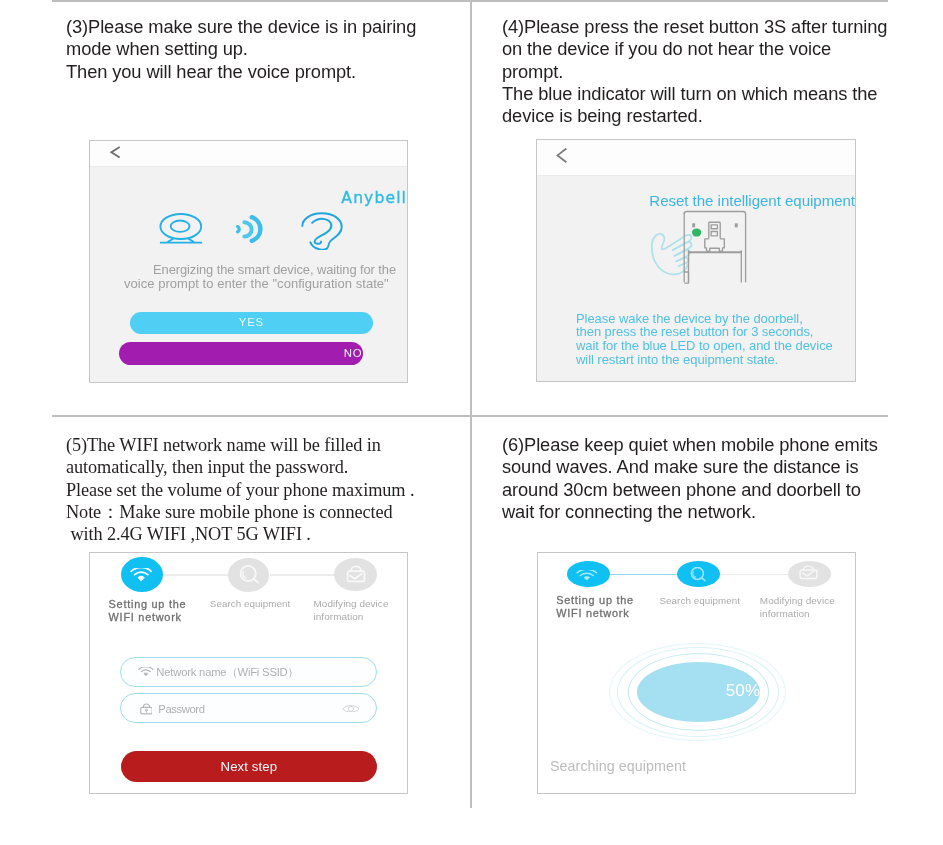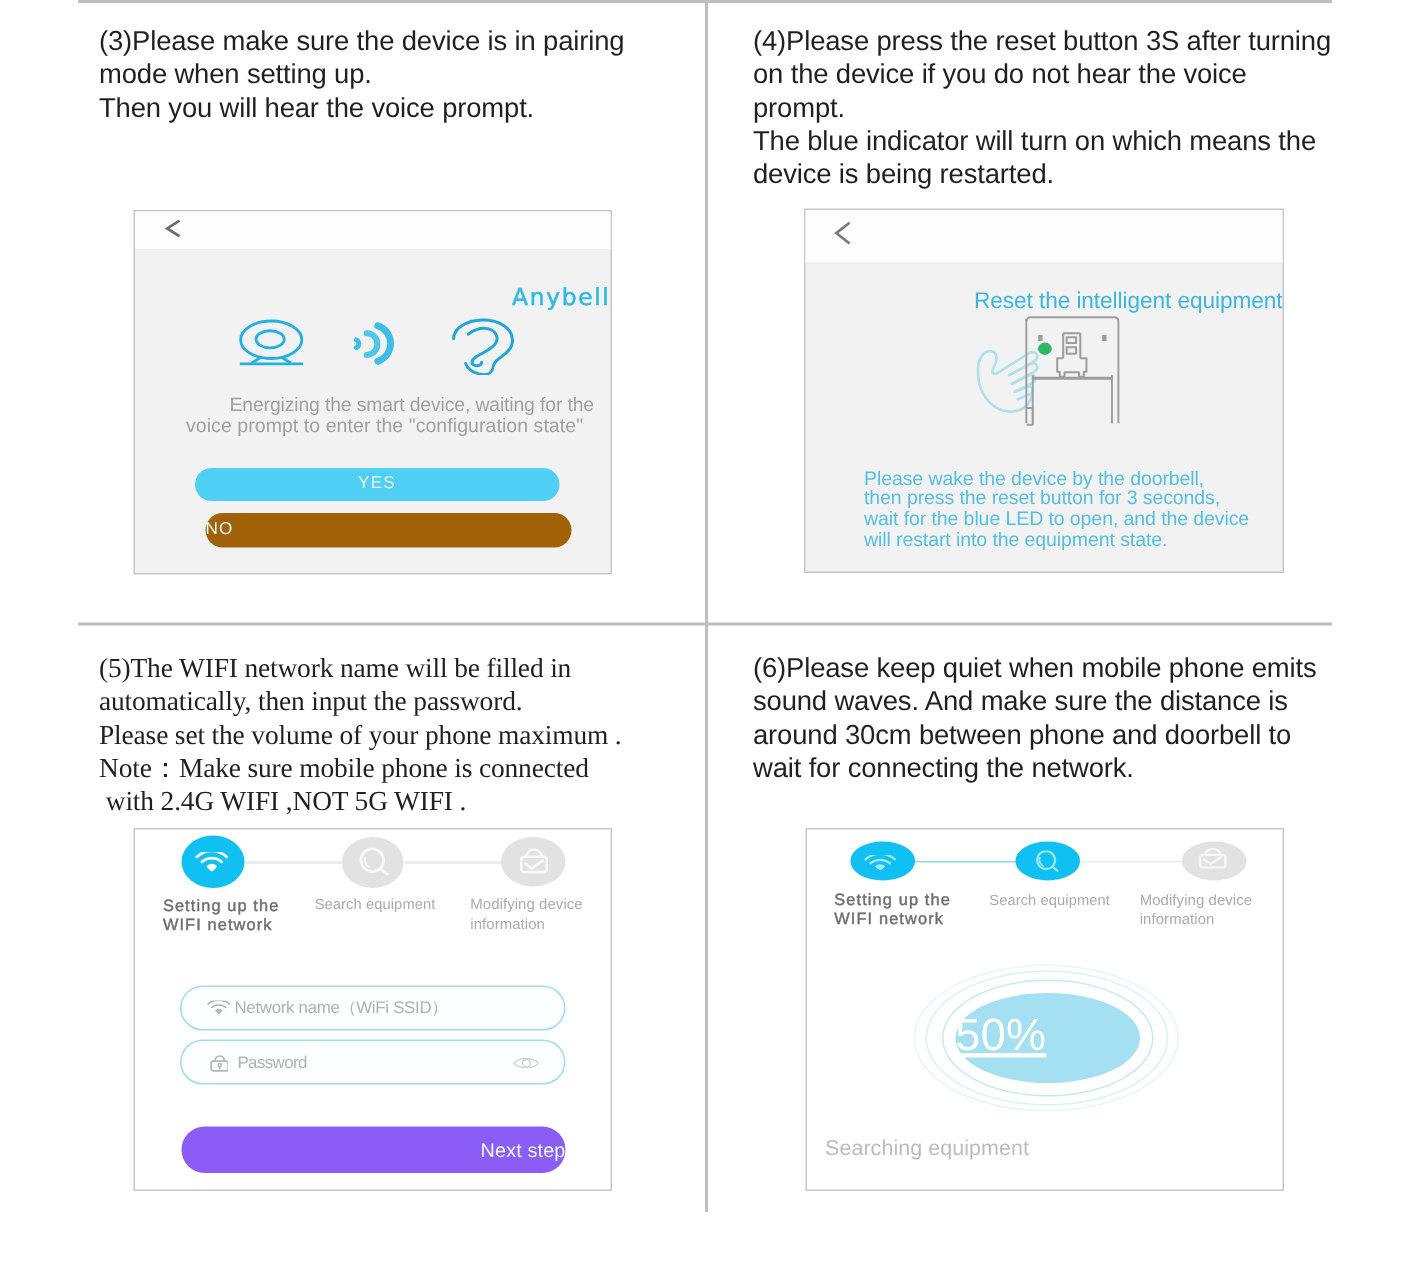--- a/index.html
+++ b/index.html
@@ -68,22 +68,22 @@
     </svg>
 
     <div style="position:absolute;left:0;right:11px;top:121.5px;text-align:right;
                 font-size:12.9px;color:#a0a0a0;letter-spacing:-0.08px;line-height:14px;">Energizing the smart device, waiting for the</div>
     <div style="position:absolute;left:34px;top:135.5px;text-align:left;white-space:nowrap;
                 font-size:13px;color:#a0a0a0;letter-spacing:0.04px;line-height:14px;">voice prompt to enter the "configuration state"</div>
 
     <div style="position:absolute;left:39.6px;top:171.4px;width:243.5px;height:21.5px;border-radius:11px;
                 background:#4fcff3;color:#e9f9ff;font-size:11.4px;text-align:center;line-height:21.5px;
                 letter-spacing:0.8px;">YES</div>
-    <div style="position:absolute;left:47px;top:201.2px;width:243.5px;height:22.5px;border-radius:11.5px;
-                background:#a16207;color:#e9f9ff;font-size:11.4px;text-align:left;line-height:22.5px;
+    <div style="position:absolute;left:29px;top:201.2px;width:243.5px;height:22.5px;border-radius:11.5px;
+                background:#a21caf;color:#e9f9ff;font-size:11.4px;text-align:right;line-height:22.5px;
                 letter-spacing:0.8px;">NO</div>
   </div>
 
   <div class="para" style="left:502px;top:16px;width:400px;">(4)Please press the reset button 3S after turning
 on the device if you do not hear the voice
 prompt.
 The blue indicator will turn on which means the
 device is being restarted.</div>
 
   <div class="card" style="left:537px;top:140px;width:318px;height:241px;">
@@ -208,22 +208,22 @@
     </svg>
     <div style="position:absolute;left:68.3px;top:148.8px;font-size:11.25px;line-height:15px;
                 color:#b0b0b0;letter-spacing:-0.4px;white-space:nowrap;">Password</div>
     <svg style="position:absolute;left:251.5px;top:151.7px;width:17.8px;height:7.6px;" viewBox="0 0 17.8 7.6">
       <path d="M0.7 3.8 C3.5 0.8 6.3 0.7 8.9 0.7 C11.5 0.7 14.3 0.8 17.1 3.8
                C14.3 6.8 11.5 6.9 8.9 6.9 C6.3 6.9 3.5 6.8 0.7 3.8 Z" fill="none" stroke="#d2d2d2" stroke-width="0.95"></path>
       <ellipse cx="8.9" cy="3.8" rx="2.6" ry="2.5" fill="none" stroke="#d2d2d2" stroke-width="0.95"></ellipse>
     </svg>
 
     <div style="position:absolute;left:30.7px;top:197.7px;width:256.3px;height:31.1px;
-                border-radius:15.6px;background:#8b5cf6;color:#e6faff;font-size:13.2px;
-                text-align:right;line-height:31.1px;letter-spacing:0.1px;">Next step</div>
+                border-radius:15.6px;background:#b91c1c;color:#e6faff;font-size:13.2px;
+                text-align:center;line-height:31.1px;letter-spacing:0.1px;">Next step</div>
   </div>
 
   <div class="para" style="left:502px;top:434px;width:400px;">(6)Please keep quiet when mobile phone emits
 sound waves. And make sure the distance is
 around 30cm between phone and doorbell to
 wait for connecting the network.</div>
 
   <div class="card" style="left:538px;top:553px;width:317px;height:240px;background:#ffffff;">
 
     <div style="position:absolute;left:70px;top:21.2px;width:72px;height:1.2px;background:#8fd8ea;"></div>
@@ -267,20 +267,20 @@
 
     <div style="position:absolute;left:71.2px;top:89.8px;width:177px;height:98px;
                 border:1px solid #e3f6fa;border-radius:50%;box-sizing:border-box;"></div>
     <div style="position:absolute;left:79.3px;top:93.6px;width:161.6px;height:90.4px;
                 border:1px solid #d6f1f7;border-radius:50%;box-sizing:border-box;"></div>
     <div style="position:absolute;left:89.5px;top:100.0px;width:141.3px;height:77.6px;
                 border:1.1px solid #c3eaf3;border-radius:50%;box-sizing:border-box;"></div>
     <div style="position:absolute;left:98.9px;top:108.9px;width:123.4px;height:59.8px;
                 border-radius:50%;background:#a5dff2;"></div>
     <div style="position:absolute;left:98.9px;top:108.9px;width:123.4px;height:59.8px;
-                line-height:58.5px;text-align:left;color:#ffffff;font-size:30px;
-                letter-spacing:0.2px;text-decoration:underline;">50%</div>
+                line-height:58.5px;text-align:right;color:#ffffff;font-size:17px;
+                letter-spacing:0.2px;">50%</div>
 
     <div style="position:absolute;left:12px;right:0;top:204.5px;
                 font-size:14.3px;color:#bcbcbc;letter-spacing:0.05px;">Searching equipment</div>
   </div>
 
 </div>
 
 </body></html>

